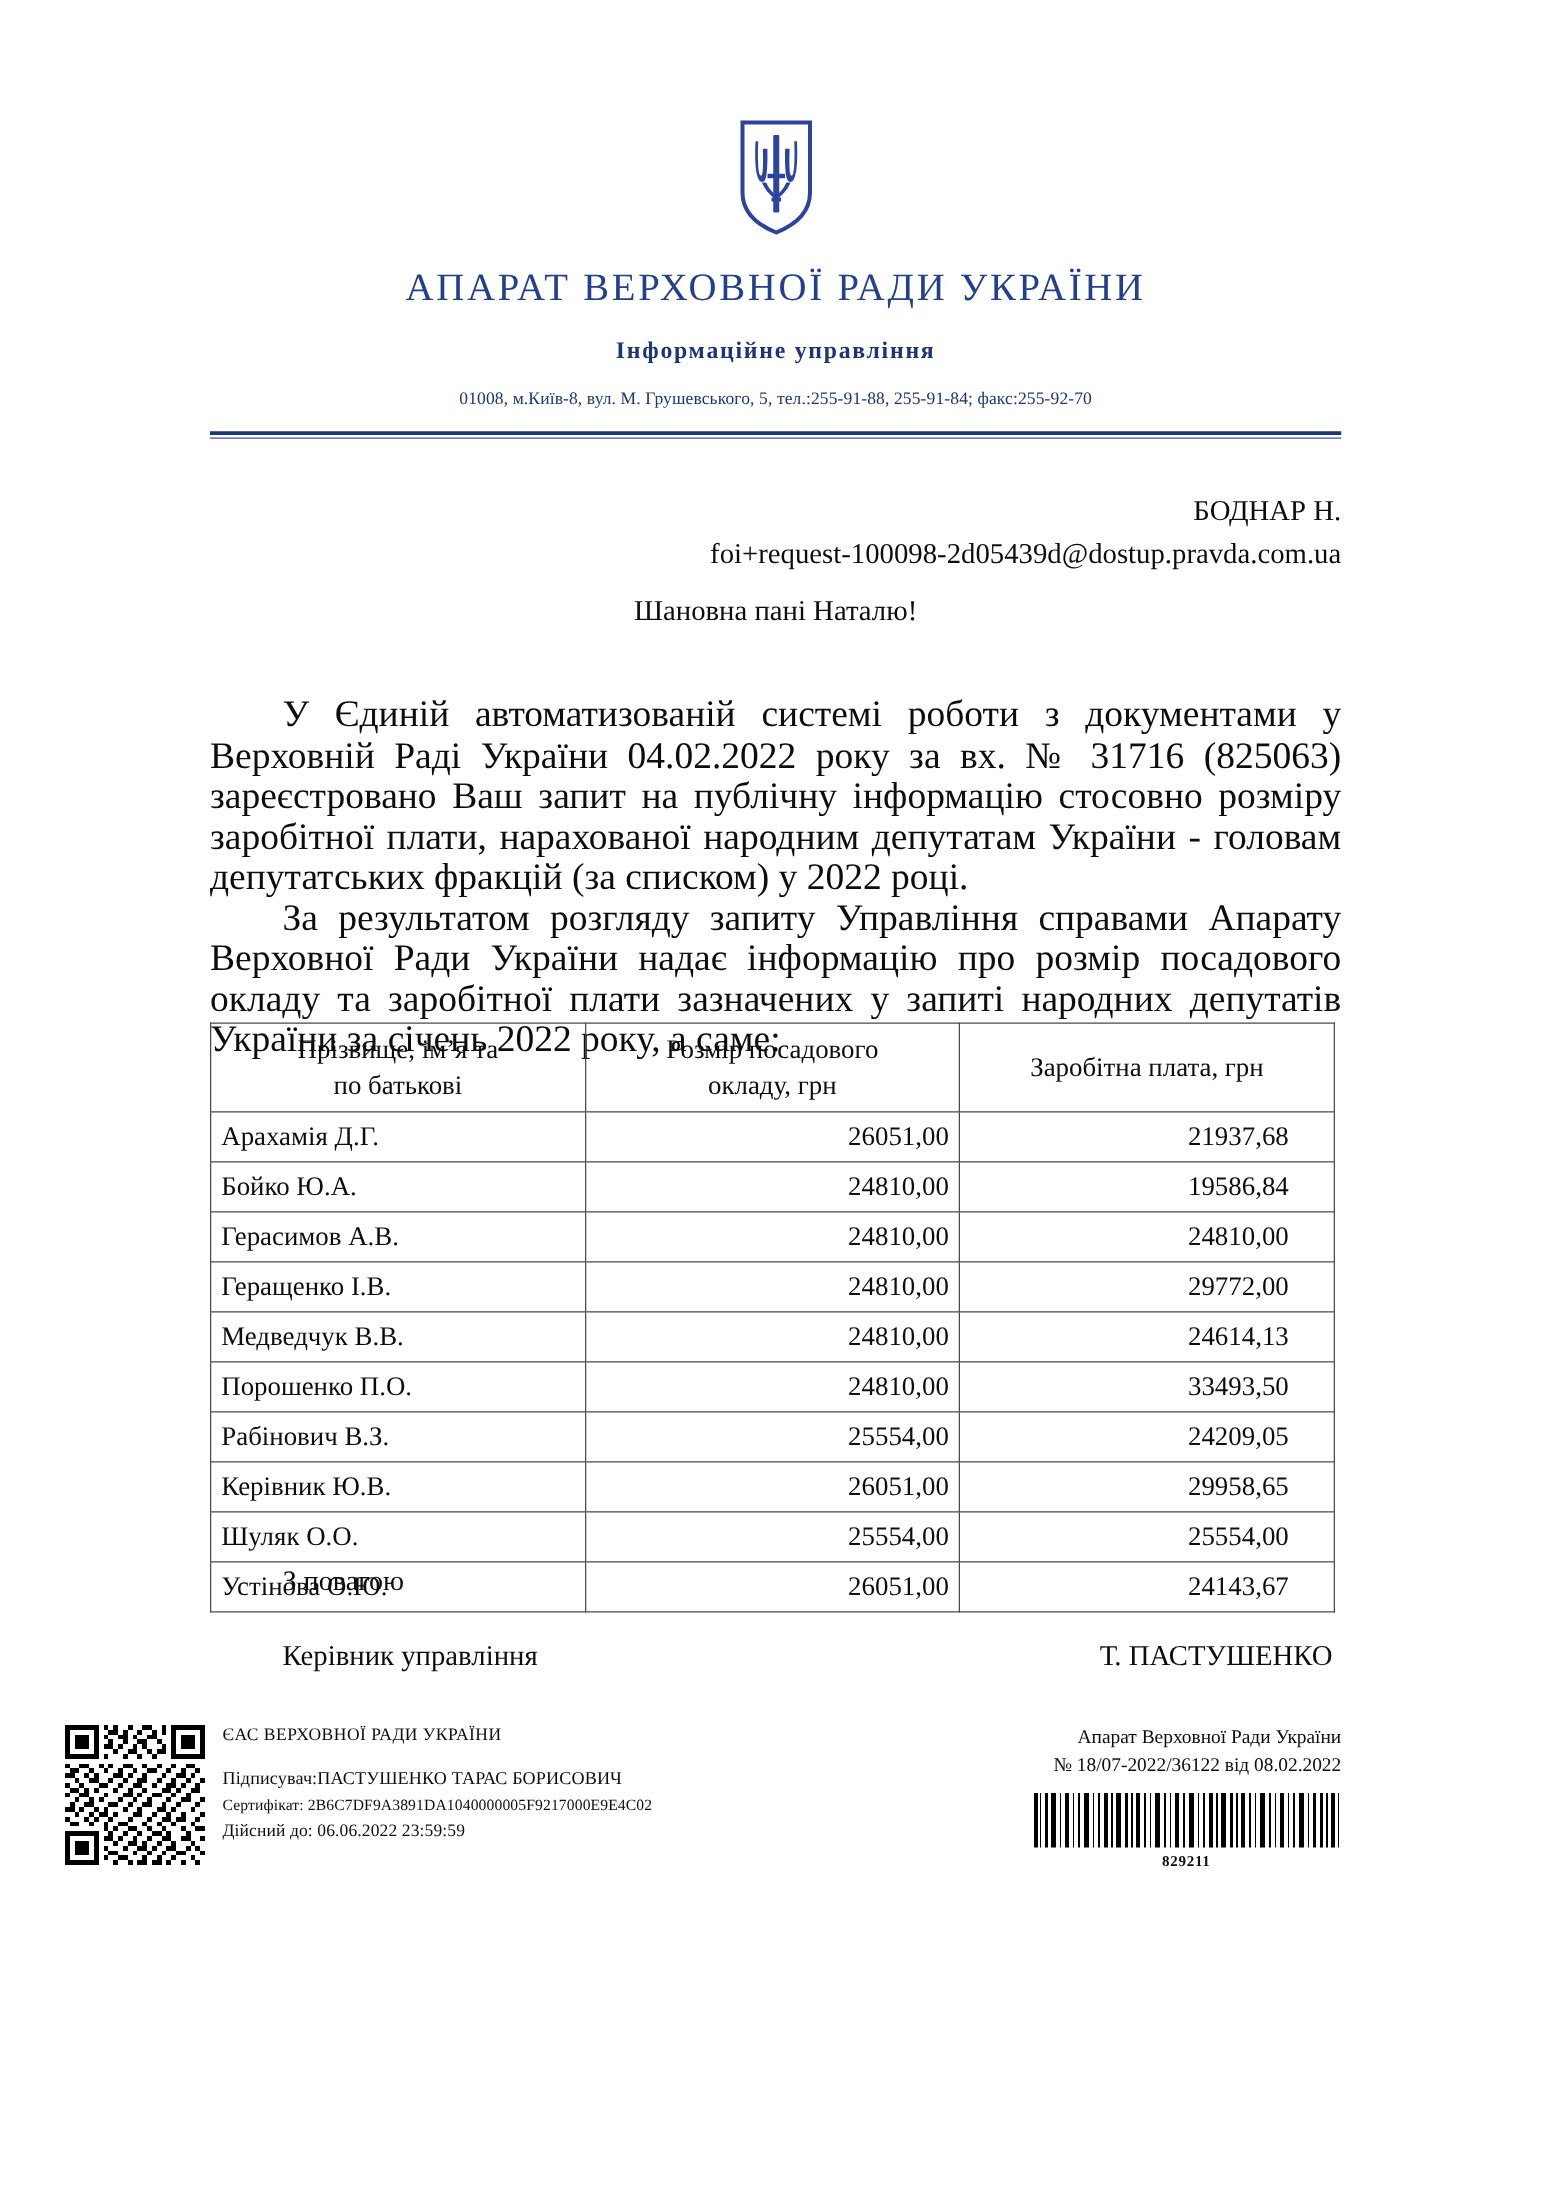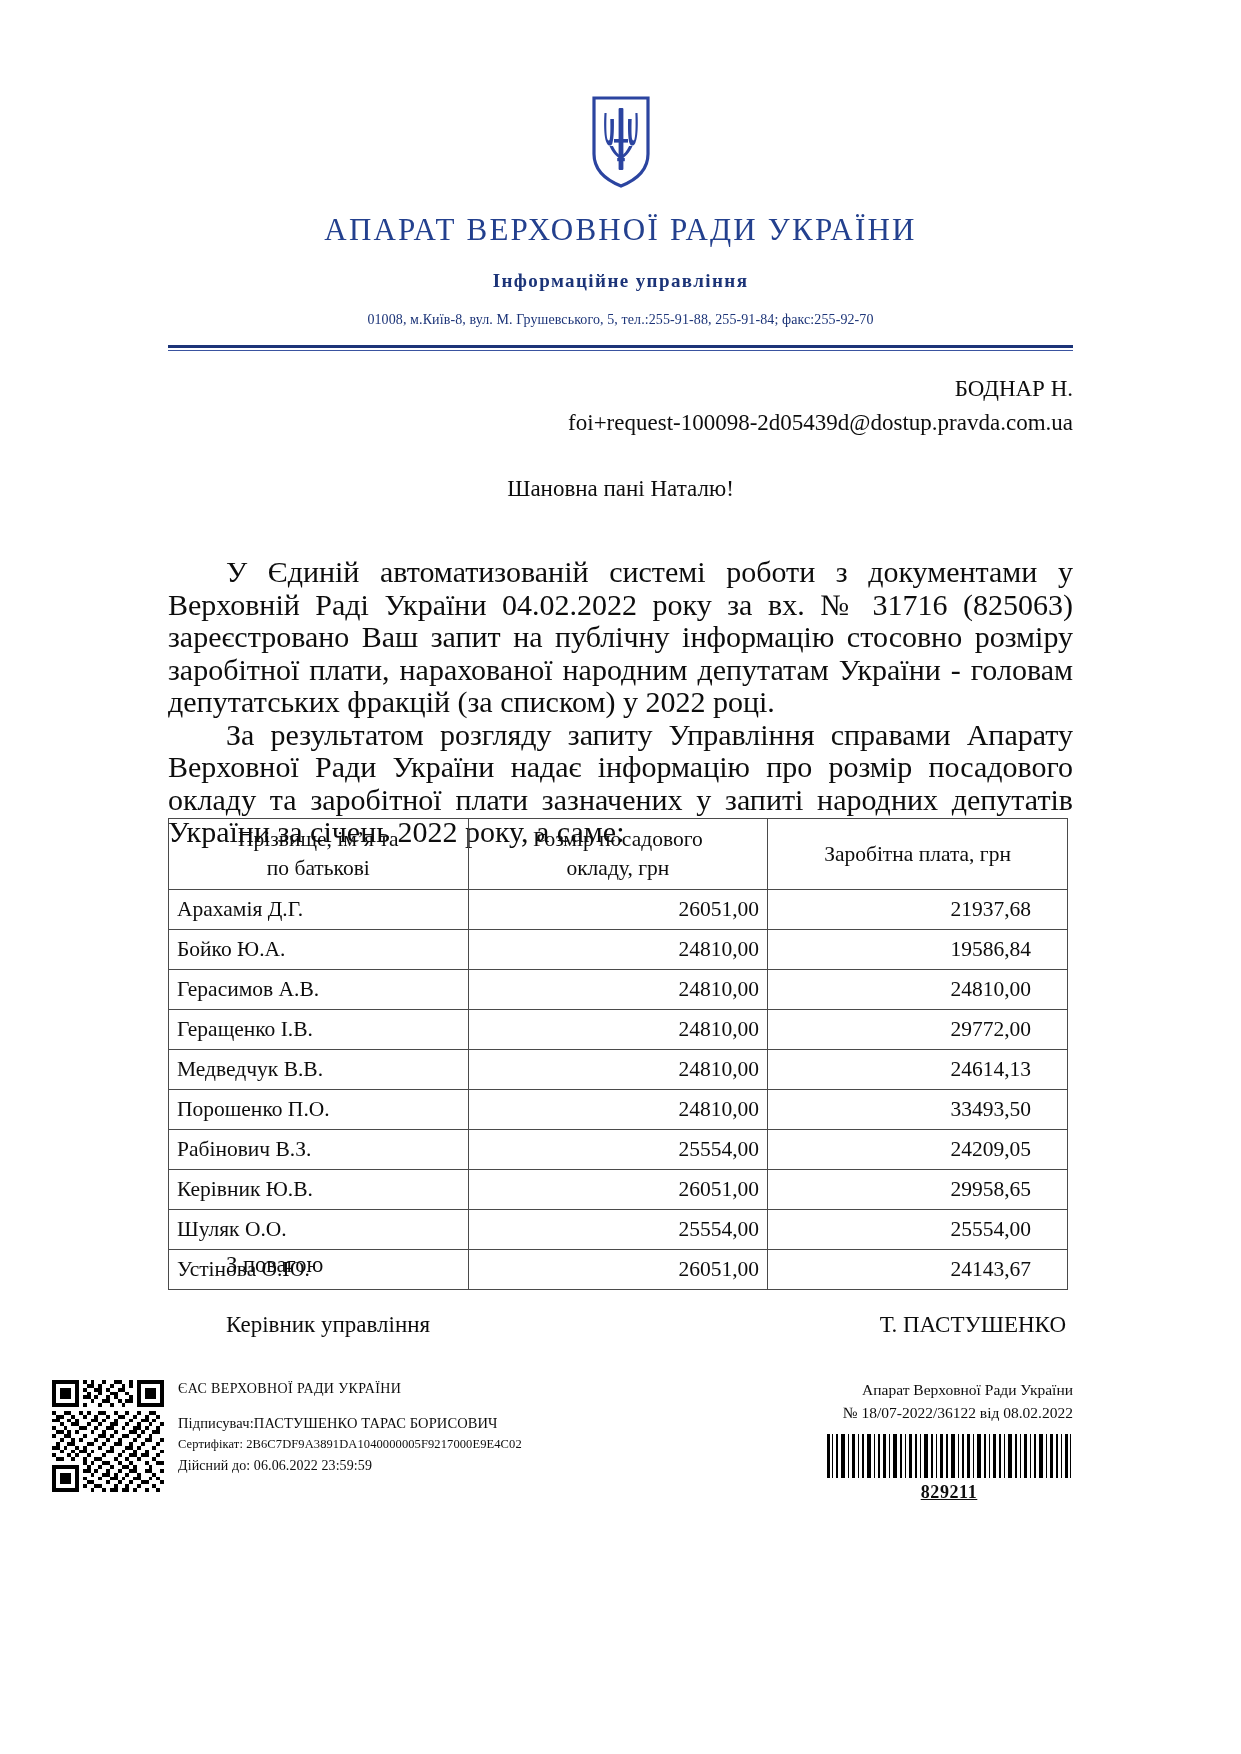--- a/index.html
+++ b/index.html
@@ -87,21 +87,21 @@
   .rule .r2 {
     position: absolute;
     top: 5px; left: 0; right: 0;
     height: 1px;
     background: #3a54a0;
   }
 
   
   .recipient {
     position: absolute;
-    top: 372px;
+    top: 392px;
     right: 168px;
     text-align: right;
     font-size: 23px;
     line-height: 34px;
   }
   .recipient .email {
     font-size: 23px;
   }
 
   
@@ -227,24 +227,23 @@
     right: 168px;
     width: 248px;
     height: 44px;
   }
   .barcode-num {
     position: absolute;
     top: 1482px;
     right: 168px;
     width: 248px;
     text-align: center;
-    font-size: 18px;
+    font-size: 12px;
     font-weight: bold;
     letter-spacing: 0.6px;
-    text-decoration: underline;
   }
 </style>
 </head>
 <body>
 
 <div class="page">
 
   <div class="emblem-wrap">
     <span class="emblem">
       <svg viewBox="0 0 62 92" width="62" height="92" aria-hidden="true">

